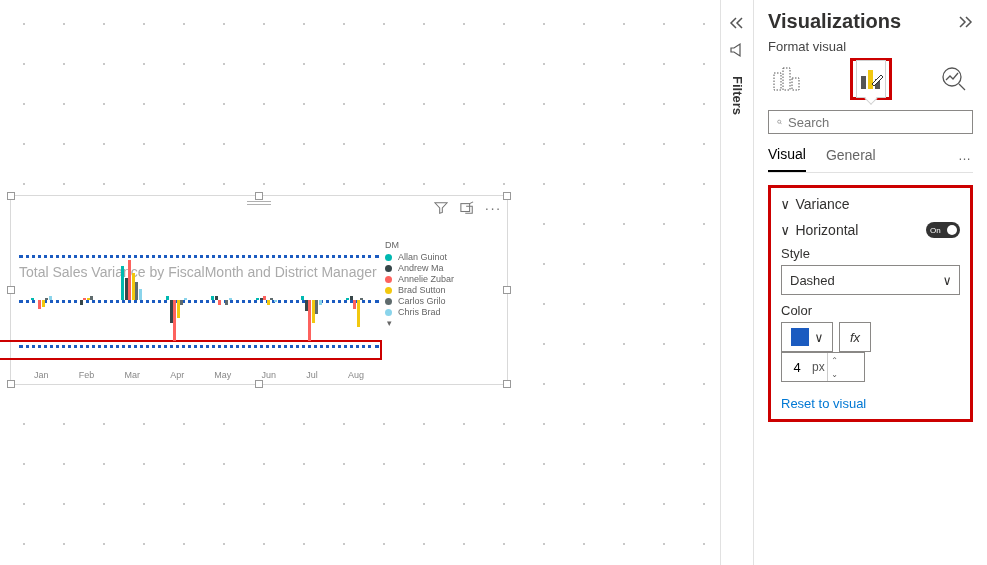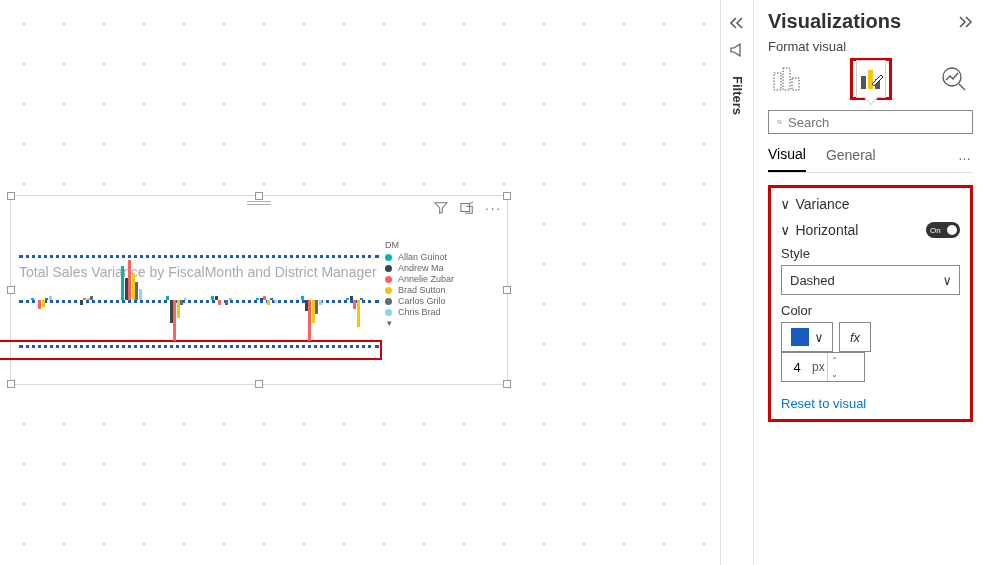--- a/index.html
+++ b/index.html
@@ -180,20 +180,30 @@
             <div class="bar" style="left: 292.5px; background: rgb(242, 200, 15); height: 22.5px; bottom: -22.5px;"></div>
             <div class="bar" style="left: 296px; background: rgb(95, 107, 109); height: 13.5px; bottom: -13.5px;"></div>
             <div class="bar" style="left: 299.5px; background: rgb(138, 212, 235); height: 4.5px; bottom: -4.5px;"></div>
             <div class="bar" style="left: 327px; background: rgb(0, 184, 176); height: 2.25px; bottom: 0px;"></div>
             <div class="bar" style="left: 330.5px; background: rgb(55, 70, 73); height: 4.5px; bottom: 0px;"></div>
             <div class="bar" style="left: 334px; background: rgb(253, 98, 94); height: 9px; bottom: -9px;"></div>
             <div class="bar" style="left: 337.5px; background: rgb(242, 200, 15); height: 27px; bottom: -27px;"></div>
             <div class="bar" style="left: 341px; background: rgb(95, 107, 109); height: 2.25px; bottom: 0px;"></div>
             <div class="bar" style="left: 344.5px; background: rgb(138, 212, 235); height: 0px; bottom: 0px;"></div>
           </div>
+        <div class="x-labels">
+          <span>Jan</span>
+            <span>Feb</span>
+          <span>Mar</span>
+            <span>Apr</span>
+          <span>May</span>
+            <span>Jun</span>
+          <span>Jul</span>
+            <span>Aug</span>
+        </div>
       </div>
       <div class="legend">
         <div class="legend-title">DM</div>
         <div id="legend-items">
             <div class="legend-item">
               <div class="legend-dot" style="background: rgb(0, 184, 176);"></div>
               <span>Allan Guinot</span>
             </div>
             <div class="legend-item">
               <div class="legend-dot" style="background: rgb(55, 70, 73);"></div>

